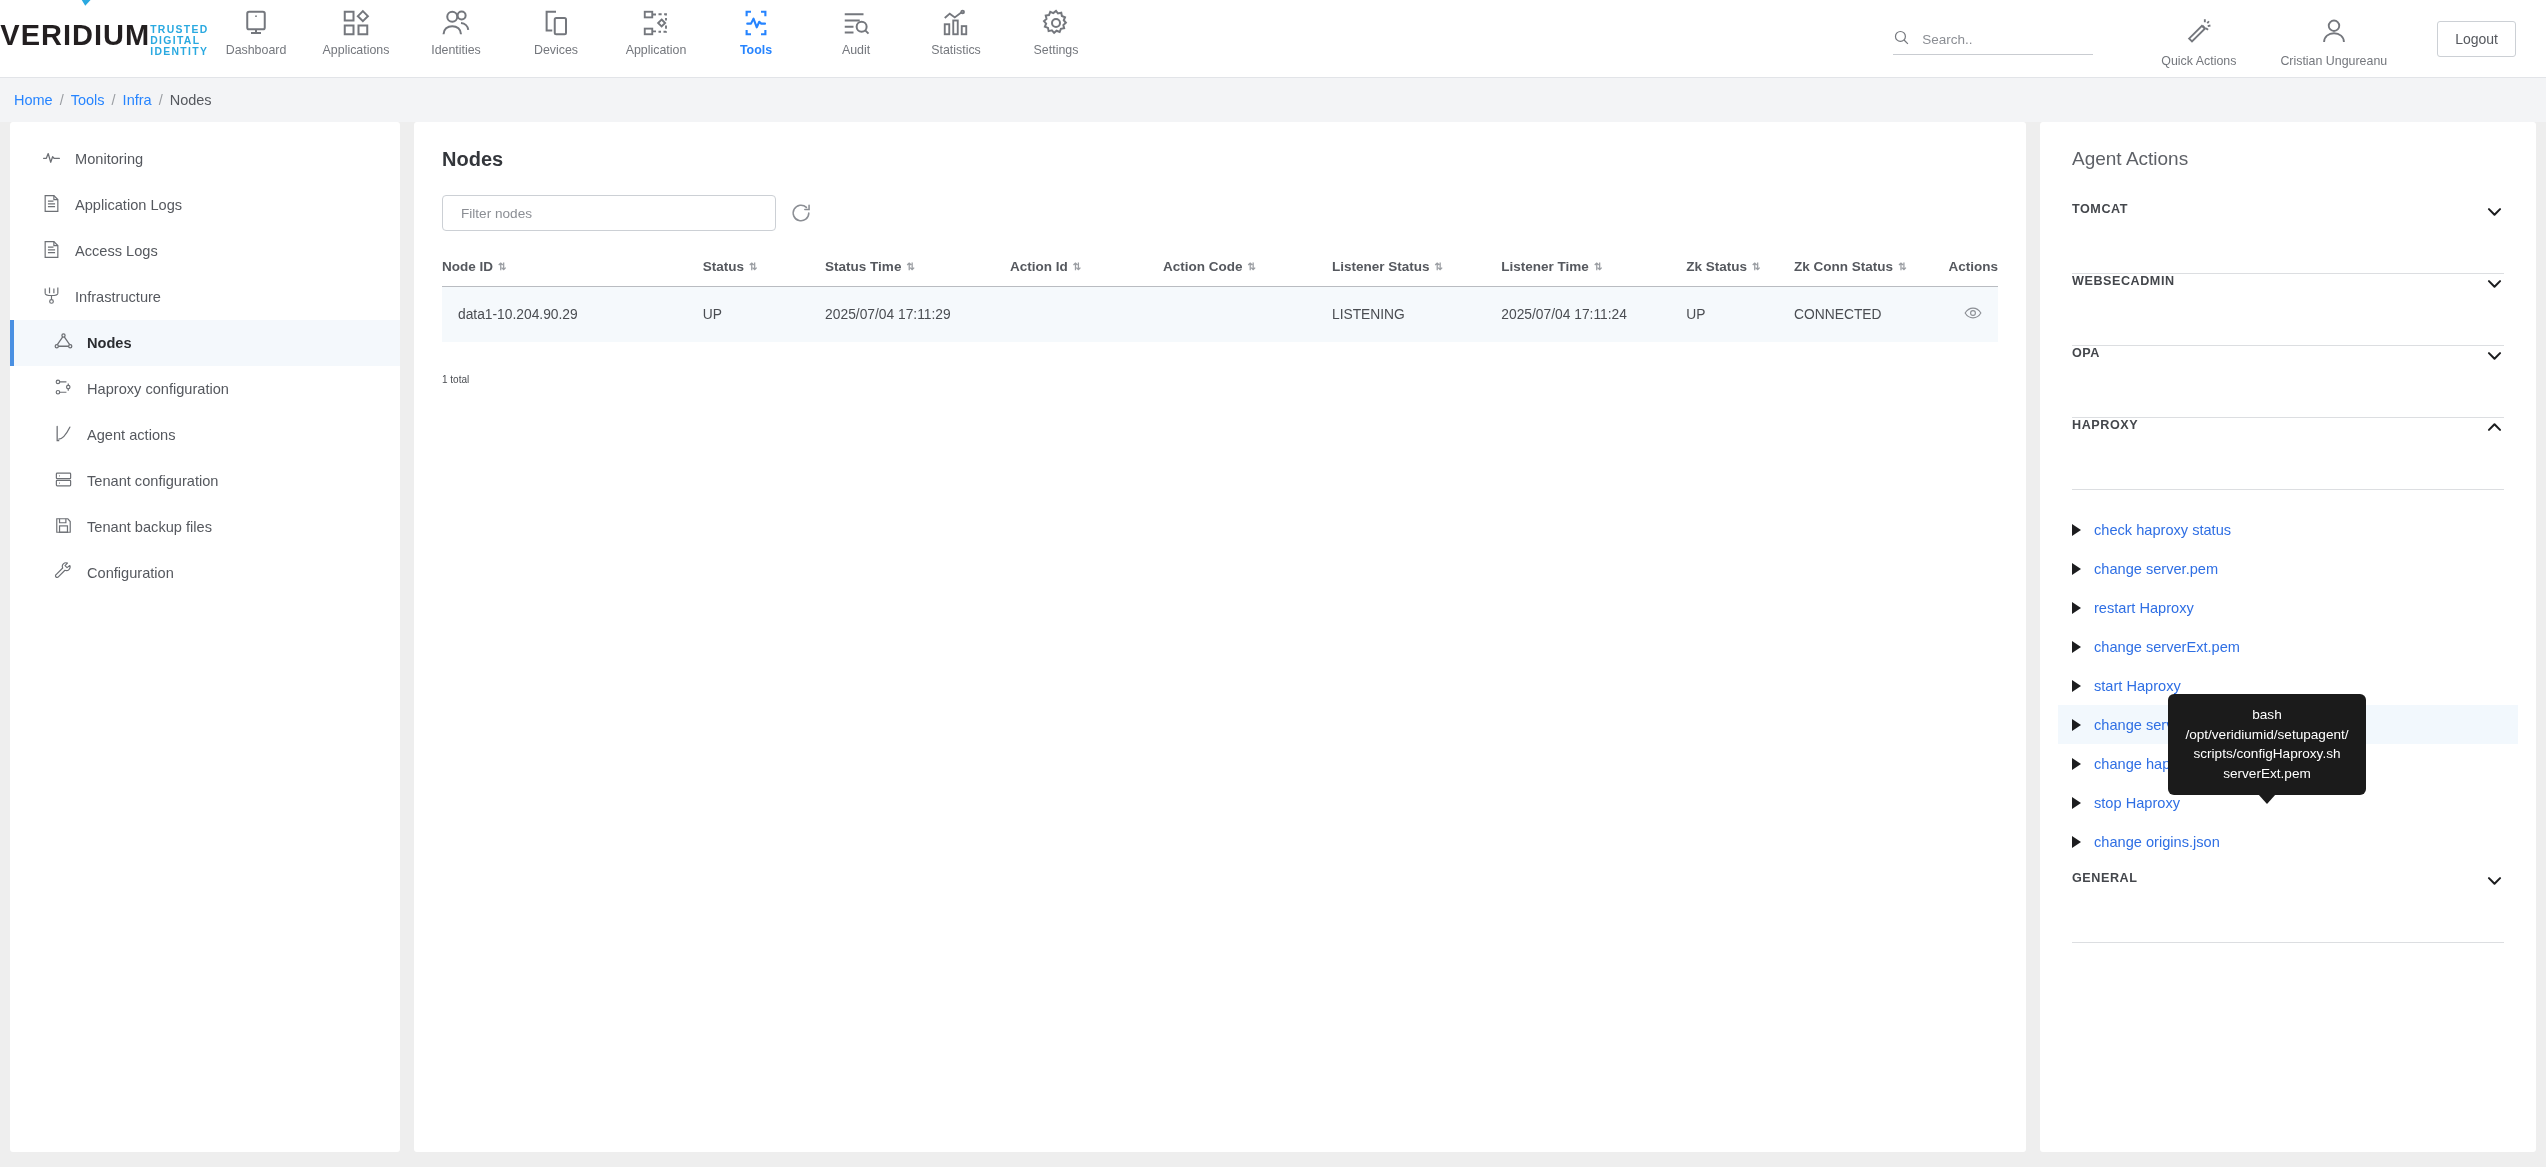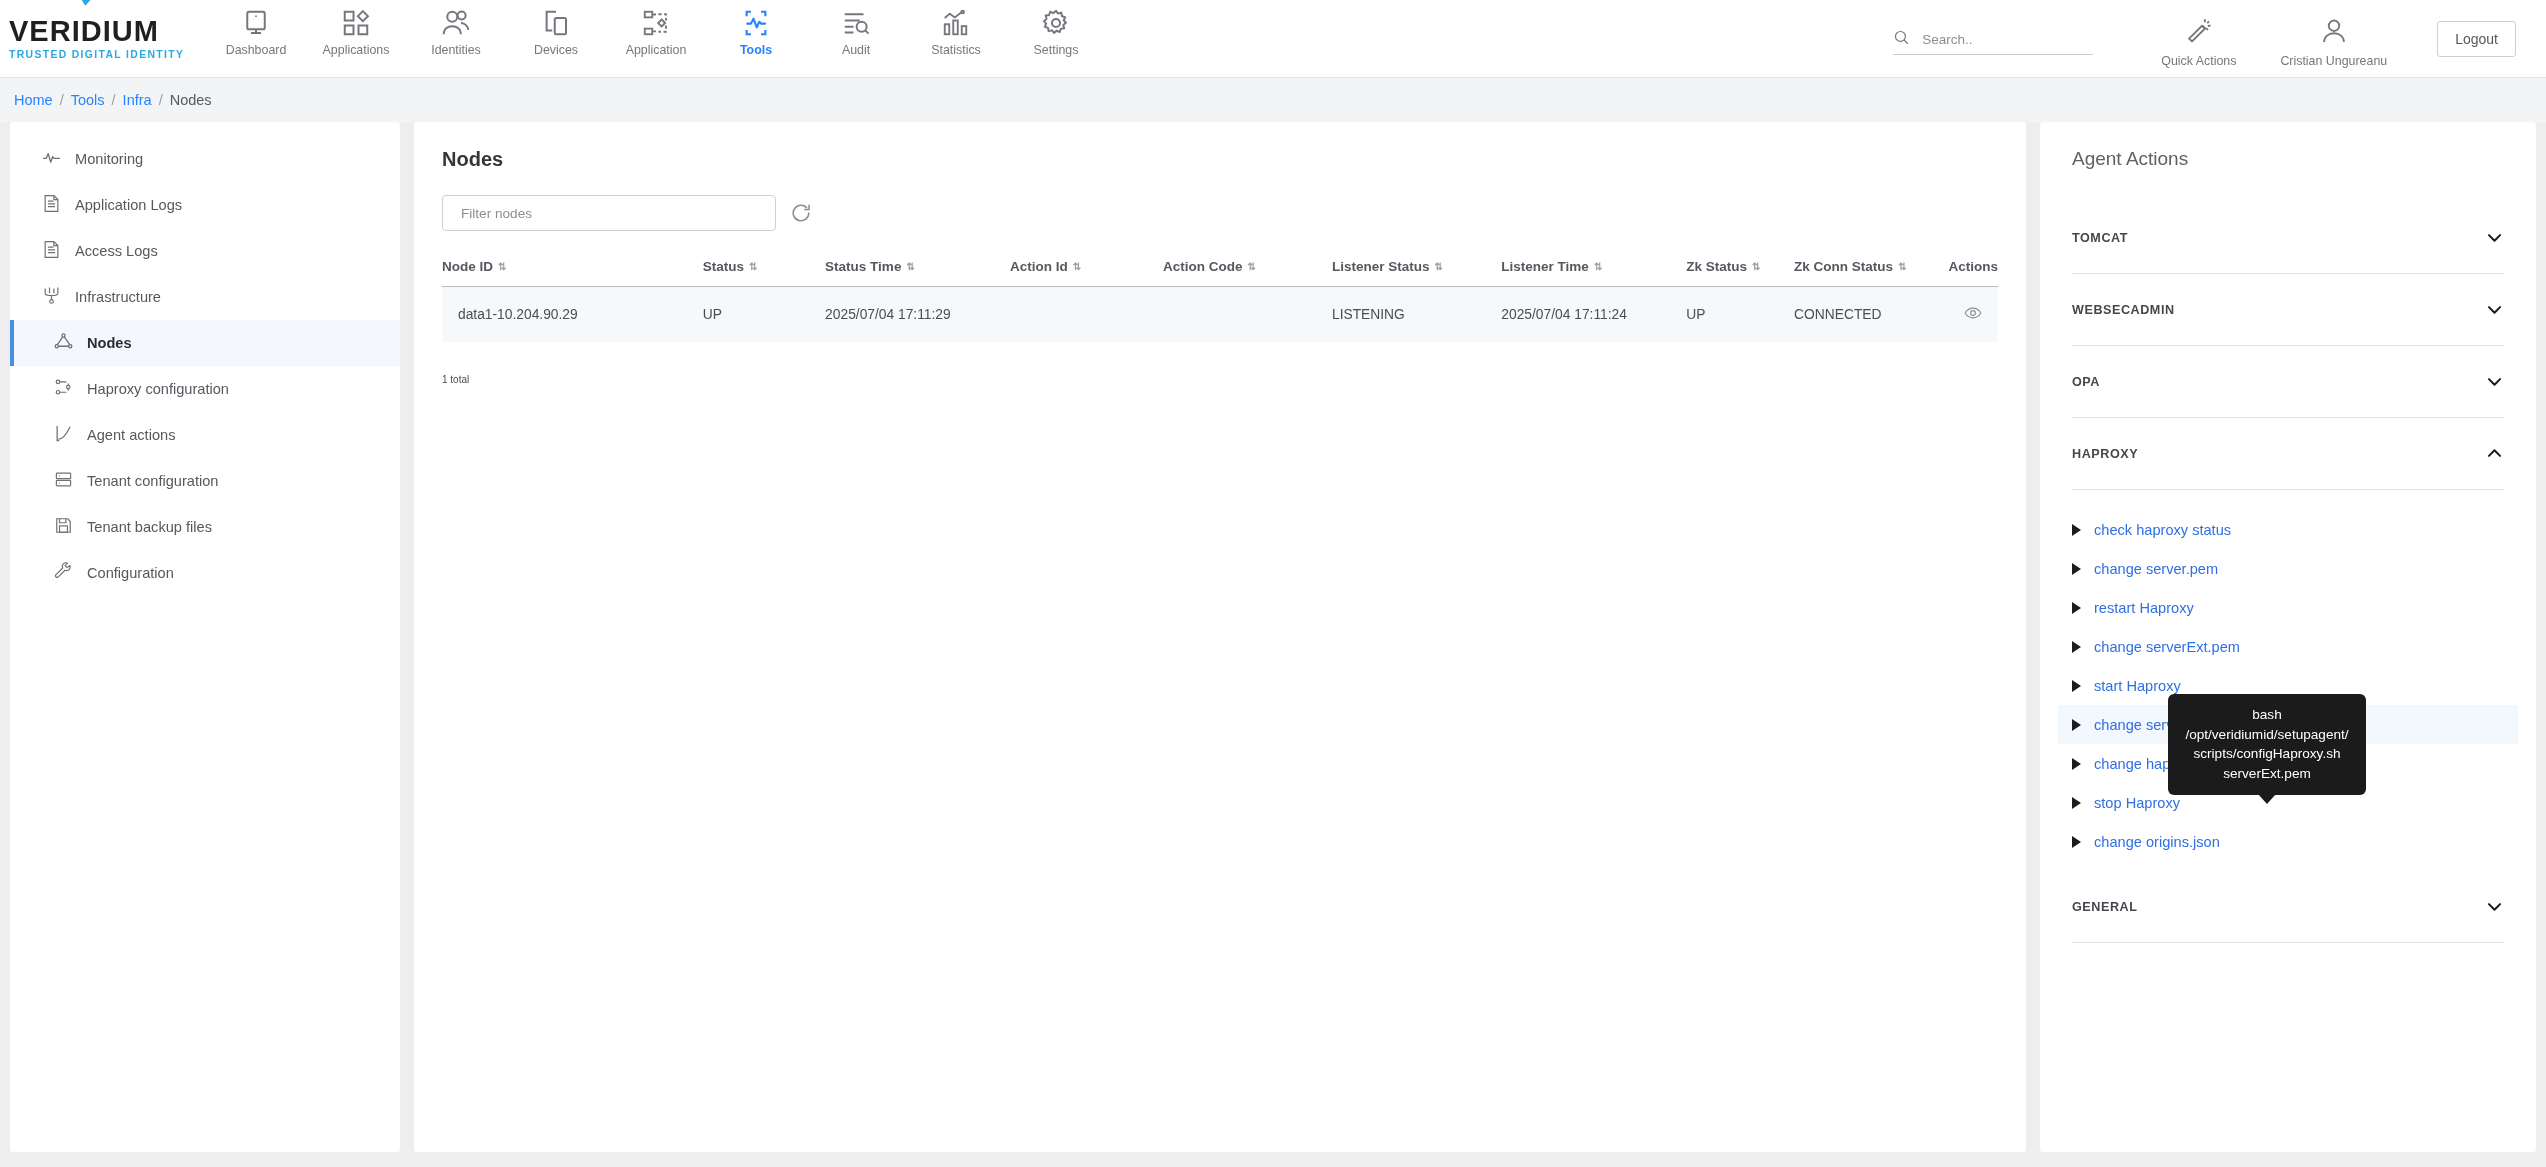--- a/index.html
+++ b/index.html
@@ -16,21 +16,21 @@
     position: relative;
     height: 78px;
     background: #ffffff;
     border-bottom: 1px solid #e2e4e8;
     display: flex;
     align-items: center;
   }
   .logo-wrap {
     width: 200px;
     padding-left: 9px;
-    display: flex; flex-direction: column;
+    display: flex; 
     justify-content: center;
   }
   .logo-main {
     font-size: 29px;
     font-weight: 700;
     letter-spacing: 1.0px;
     color: #231f20;
     line-height: 1.0;
     position: relative;
     display: inline-block;
@@ -250,21 +250,21 @@
     position: relative;
   }
   .right-title {
     font-size: 19px;
     color: #5e6167;
     padding: 0 32px 0 32px;
     margin-bottom: 32px;
   }
   .accordion { padding: 0 32px; }
   .acc-header {
-    display: flex; align-items: center; justify-content: space-between;
+    display: flex; align-items: flex-start; justify-content: space-between;
     height: 72px;
     border-bottom: 1px solid #dcdee1;
     cursor: pointer;
   }
   .acc-header .acc-label {
     font-size: 12.6px;
     font-weight: 700;
     letter-spacing: 0.55px;
     color: #44474c;
   }

